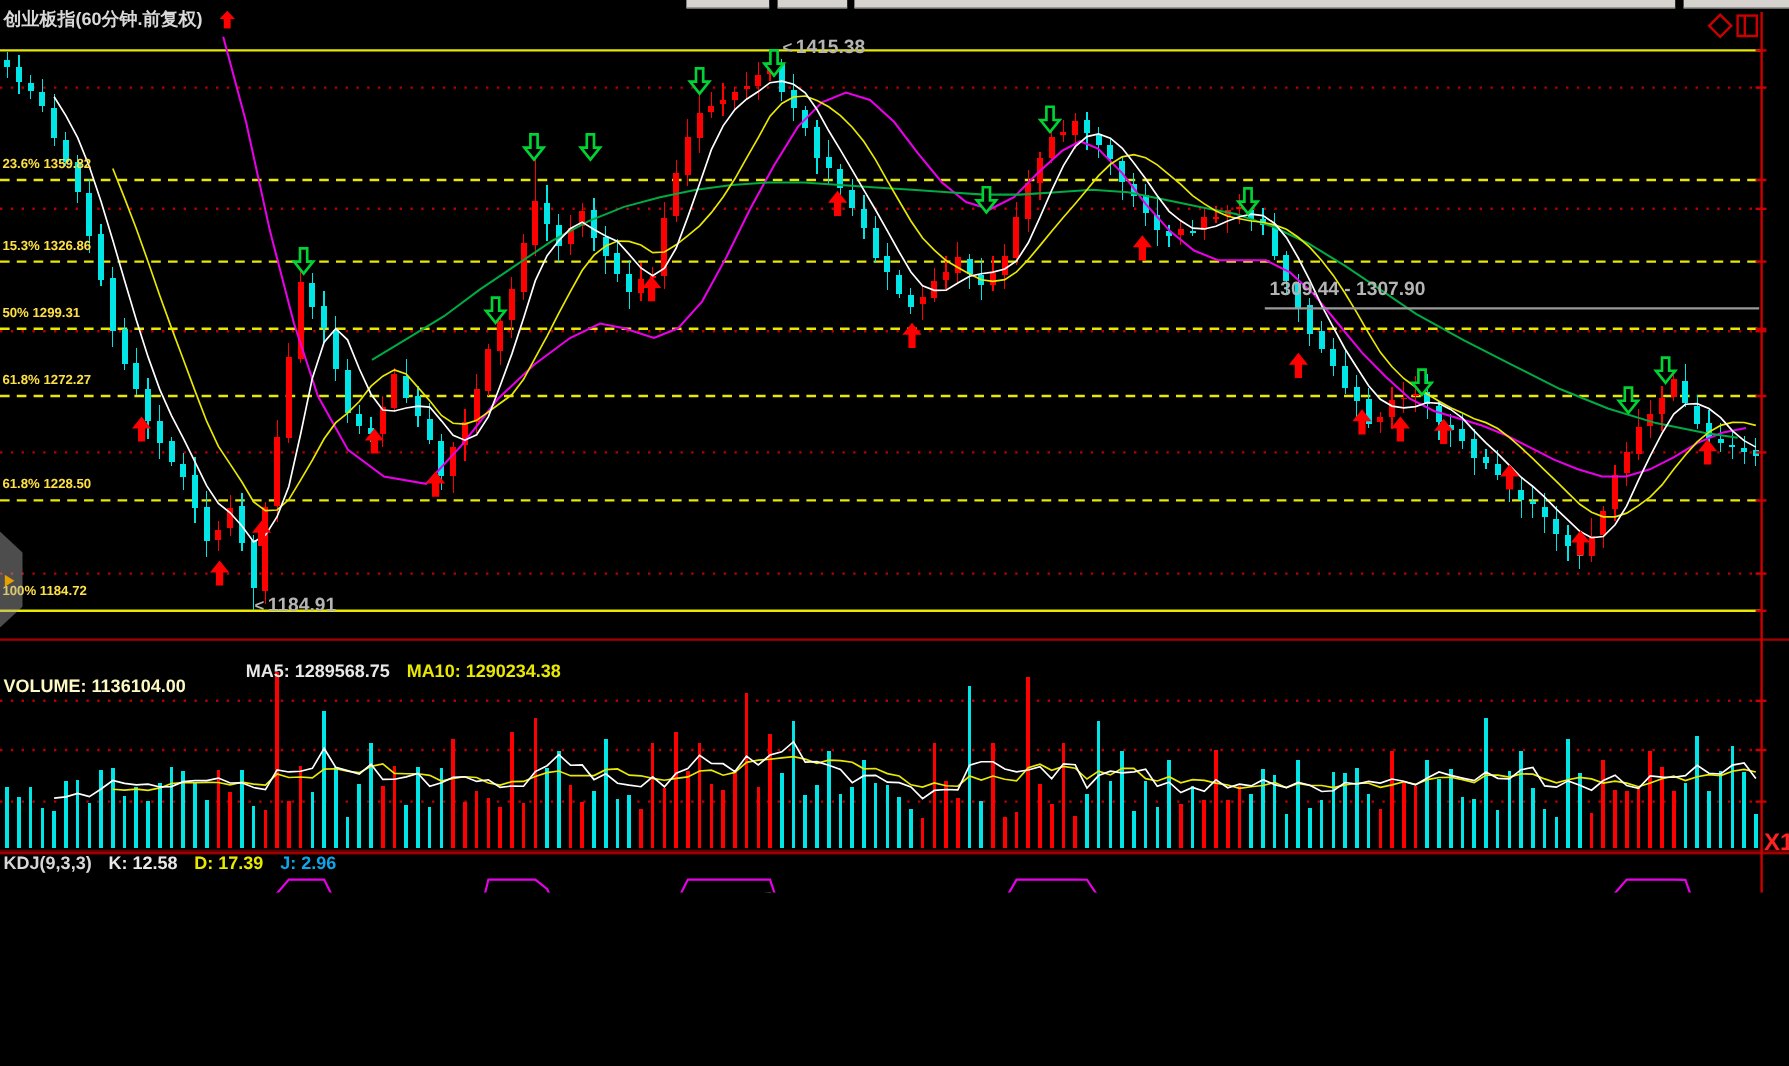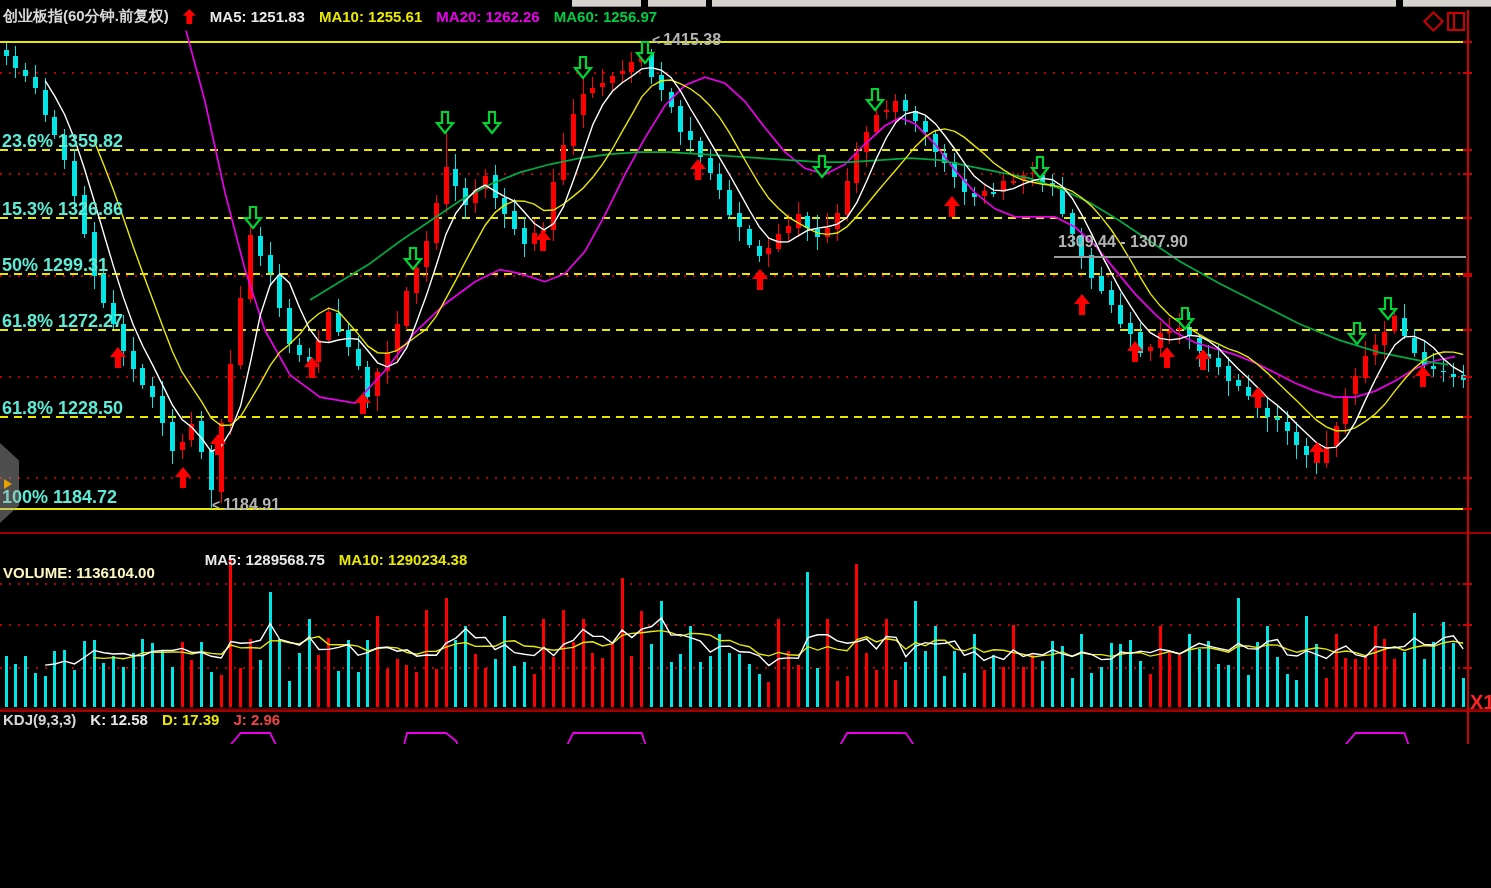--- a/index.html
+++ b/index.html
@@ -3,21 +3,21 @@
 <meta charset="utf-8">
 <style>
   html,body{margin:0;padding:0;background:#000;}
   #app{position:relative;width:1491px;height:744px;background:#000;overflow:hidden;
        font-family:"Liberation Sans",sans-serif;}
   #cv{position:absolute;left:0;top:0;}
   .strip{position:absolute;top:0;height:6px;background:#d6d3ce;border-bottom:1px solid #8a8a8a;}
   .hdr{position:absolute;display:flex;gap:14px;align-items:center;font-size:15px;
        font-weight:bold;white-space:nowrap;letter-spacing:0;}
   .hdr span{display:inline-block;}
-  .fib-label{position:absolute;color:#5eead4;font-size:18px;font-weight:bold;white-space:nowrap;}
+  .fib-label{position:absolute;color:#fde047;font-size:11px;font-weight:bold;white-space:nowrap;}
   .anno{position:absolute;color:#b4b4b4;font-size:16px;font-weight:bold;white-space:nowrap;}
   .anno .ptr{color:#b4b4b4;margin-right:3px;font-size:14px;}
   .rlabel{position:absolute;color:#ff2222;font-size:20px;font-weight:bold;}
   #flyout{position:absolute;left:0;width:19px;background:rgba(170,170,170,0.45);
           clip-path:polygon(0 0,100% 22%,100% 78%,0 100%);}
   #flyout .tri{position:absolute;left:4px;top:36px;width:0;height:0;
           border-left:8px solid #e8a000;border-top:5px solid transparent;border-bottom:5px solid transparent;}
   .winicon{position:absolute;}
   .uparrow-ic{display:inline-block;width:13px;height:15px;background:#ff0000;
      clip-path:polygon(50% 0,100% 45%,72% 45%,72% 100%,28% 100%,28% 45%,0 45%);}
@@ -576,26 +576,20 @@
     </g>
     <g>
       <rect x="27" y="3" width="16" height="17" fill="none" stroke="#cc0000" stroke-width="2"></rect>
       <line x1="33" y1="3" x2="33" y2="20" stroke="#cc0000" stroke-width="2"></line>
     </g>
   </svg>
 
   <div class="hdr" style="left:3px;top:7px">
     <span style="color:#d9d9d9">创业板指(60分钟.前复权)</span>
     <span class="uparrow-ic"></span>
-    <span id="hdr-mas" style="display: flex; gap: 14px;">
-        <span style="color: rgb(232, 232, 232);">MA5: 1251.83</span>
-        <span style="color: rgb(232, 232, 0);">MA10: 1255.61</span>
-        <span style="color: rgb(232, 0, 232);">MA20: 1262.26</span>
-        <span style="color: rgb(0, 204, 68);">MA60: 1256.97</span>
-      </span>
   </div>
 
   <div id="fibs">
       <div class="fib-label" style="left: 2px; top: 131px;">23.6% 1359.82</div>
       <div class="fib-label" style="left: 2px; top: 199px;">15.3% 1326.86</div>
       <div class="fib-label" style="left: 2px; top: 255px;">50% 1299.31</div>
       <div class="fib-label" style="left: 2px; top: 311px;">61.8% 1272.27</div>
       <div class="fib-label" style="left: 2px; top: 398px;">61.8% 1228.50</div>
       <div class="fib-label" style="left: 2px; top: 487px;">100% 1184.72</div>
     </div>
@@ -613,21 +607,21 @@
   <div class="hdr" style="left:3px;top:537px" id="vol-hdr">
       <span style="color: #fef9c3; margin-top: 27px;">VOLUME: 1136104.00</span>
       <span style="color: rgb(232, 232, 232); padding-left: 36px;">MA5: 1289568.75</span>
       <span style="color: rgb(232, 232, 0);">MA10: 1290234.38</span>
     </div>
 
   <div class="hdr" style="left:3px;top:711px" id="kdj-hdr">
       <span style="color: rgb(216, 216, 216);">KDJ(9,3,3)</span>
       <span style="color: rgb(232, 232, 232);">K: 12.58</span>
       <span style="color: rgb(232, 232, 0);">D: 17.39</span>
-      <span style="color: #ef4444;">J: 2.96</span>
+      <span style="color: #0ea5e9;">J: 2.96</span>
     </div>
 
   <div class="rlabel" style="left:1470px;top:691px">X1</div>
   <div class="rlabel" style="left:1479px;top:752px;font-size:16px">1</div>
 
   <div id="flyout" style="top: 443px; height: 80px;">
     <div class="tri"></div>
   </div>
 
 </div>

